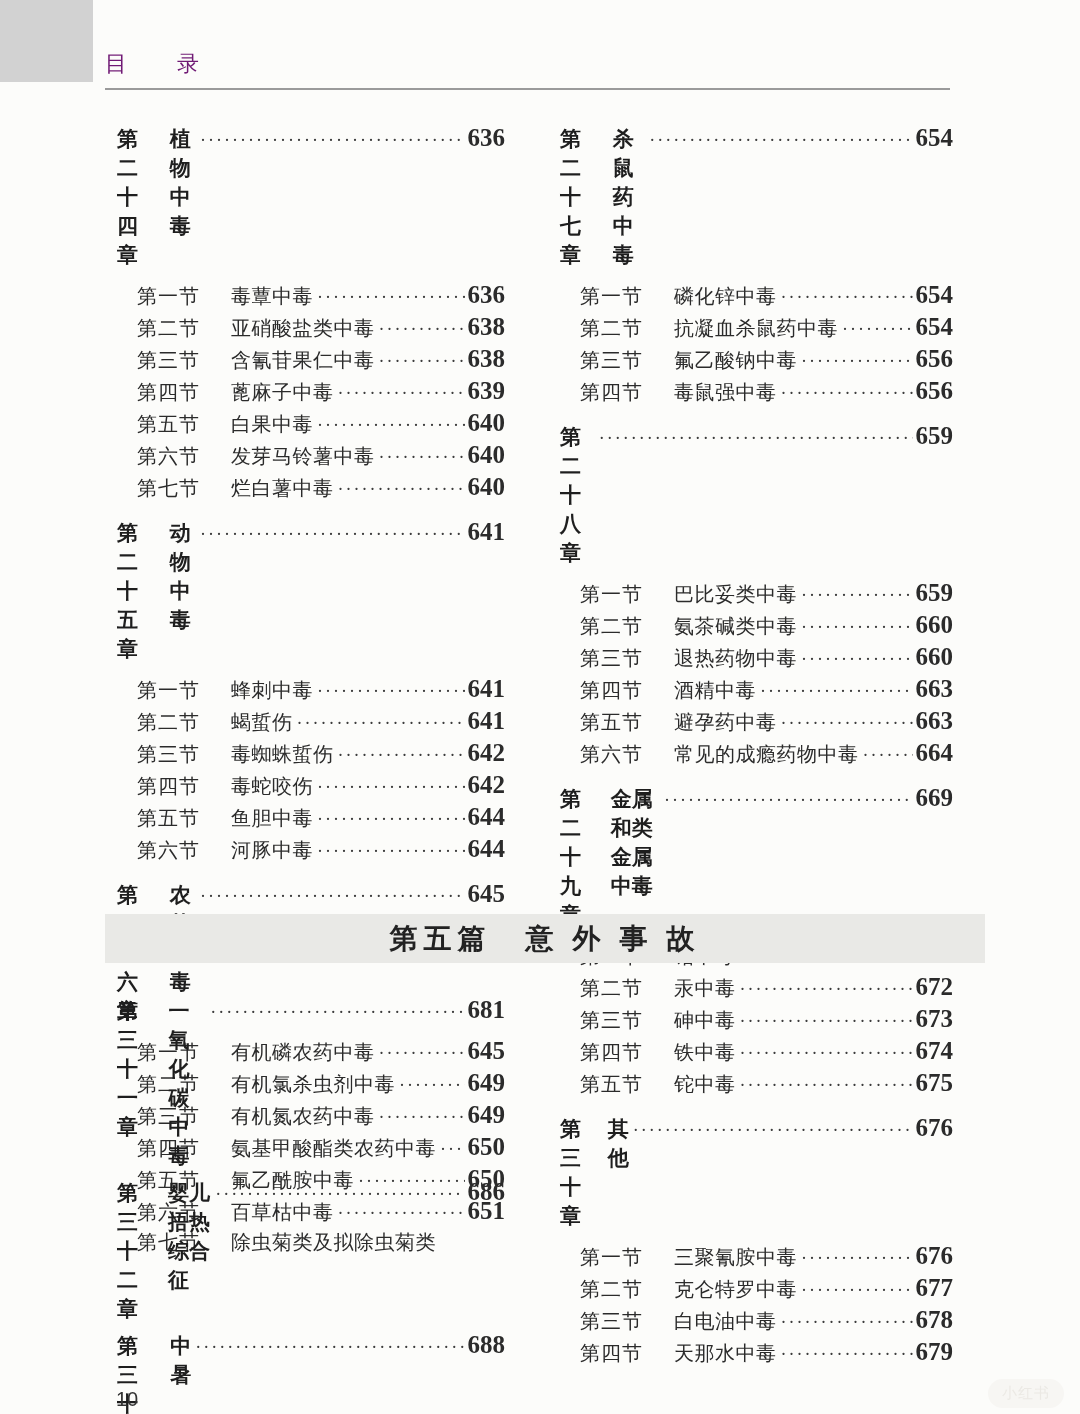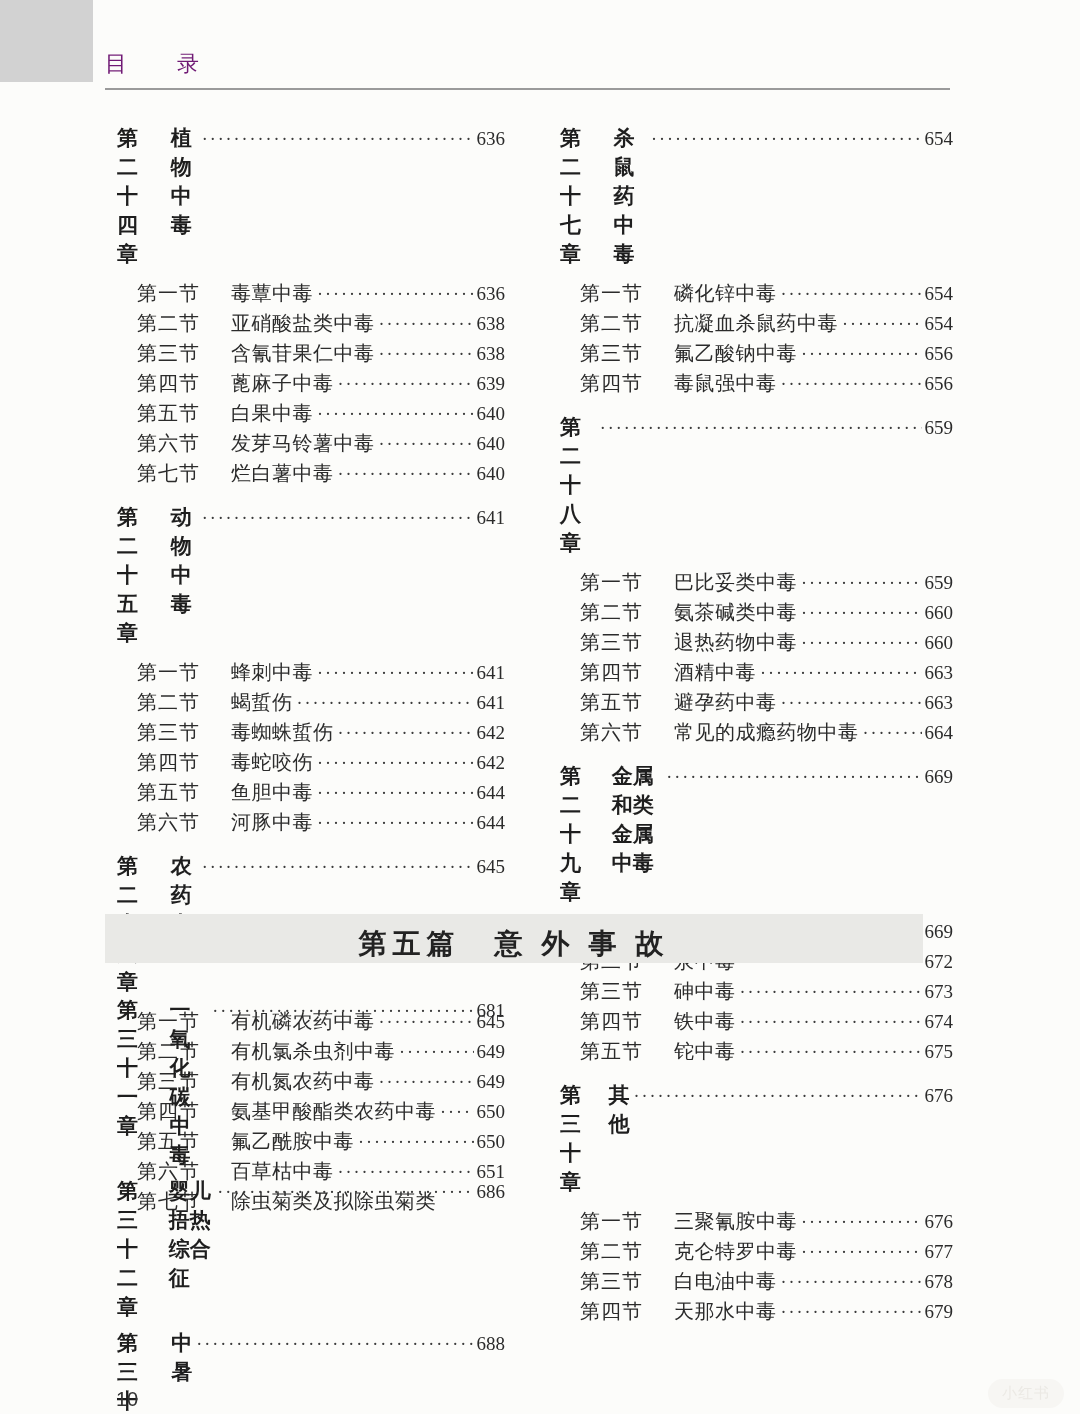--- a/index.html
+++ b/index.html
@@ -25,21 +25,21 @@
   .toc-bottom{position:absolute;left:105px;top:988px;width:848px;display:flex;gap:43px;}
   .col{width:400px;flex:0 0 400px;}
   .col.right{width:405px;flex:0 0 405px;}
   
   .row{display:flex;align-items:baseline;line-height:29px;}
   .dots{flex:1 1 auto;overflow:hidden;white-space:nowrap;min-width:12px;}
   .dots::after{
     content:"··········································································································";
     font-size:18px;letter-spacing:2px;color:#3d3d3d;
   }
-  .pg{flex:0 0 auto;font-size:19px;text-align:left;padding-left:3px;font-family:"Liberation Serif","DejaVu Serif",serif;}
+  .pg{flex:0 0 auto;font-size:25px;text-align:left;padding-left:3px;font-family:"Liberation Serif","DejaVu Serif",serif;font-weight:bold;}
   
   .chapter{margin-bottom:13px;margin-left:12px;}
   .ch-row{margin:11px 0 11px 0;}
   .ch-label,.ch-title{
     font-family:"Liberation Sans","DejaVu Sans",sans-serif;
     font-weight:700;font-size:21px;color:#1e1e1e;
   }
   .ch-title{margin-left:20px;margin-right:4px;}
   
   .sec-row{}
@@ -48,23 +48,23 @@
     font-size:20px;letter-spacing:1px;
   }
   .sec-title{flex:0 0 auto;font-size:20px;margin-left:18px;margin-right:4px;letter-spacing:0.5px;}
   .sec-wrap2 .sec-title{margin-left:114px;}
   .sec-wrap1 .sec-title{margin-right:0;}
   
   .b-chapter{margin-bottom:0;}
   .b-chapter .ch-row{margin:7px 0 7px 0;}
   
   .part-banner{
-    position:absolute;left:105px;top:914px;width:818px;height:49px;
+    position:absolute;left:105px;top:914px;width:880px;height:49px;
     background:#e9e9e6;
-    display:flex;align-items:flex-end;justify-content:center;
+    display:flex;align-items:center;justify-content:center;
   }
   .part-banner span{
     font-family:"Liberation Serif","DejaVu Serif",serif;
     font-weight:700;font-size:28px;color:#222;letter-spacing:6px;white-space:pre;
   }
   
   .folio{position:absolute;left:116px;top:1388px;font-size:20px;color:#333;
     font-family:"Liberation Sans","DejaVu Sans",sans-serif;}
   .watermark{
     position:absolute;right:16px;bottom:6px;

